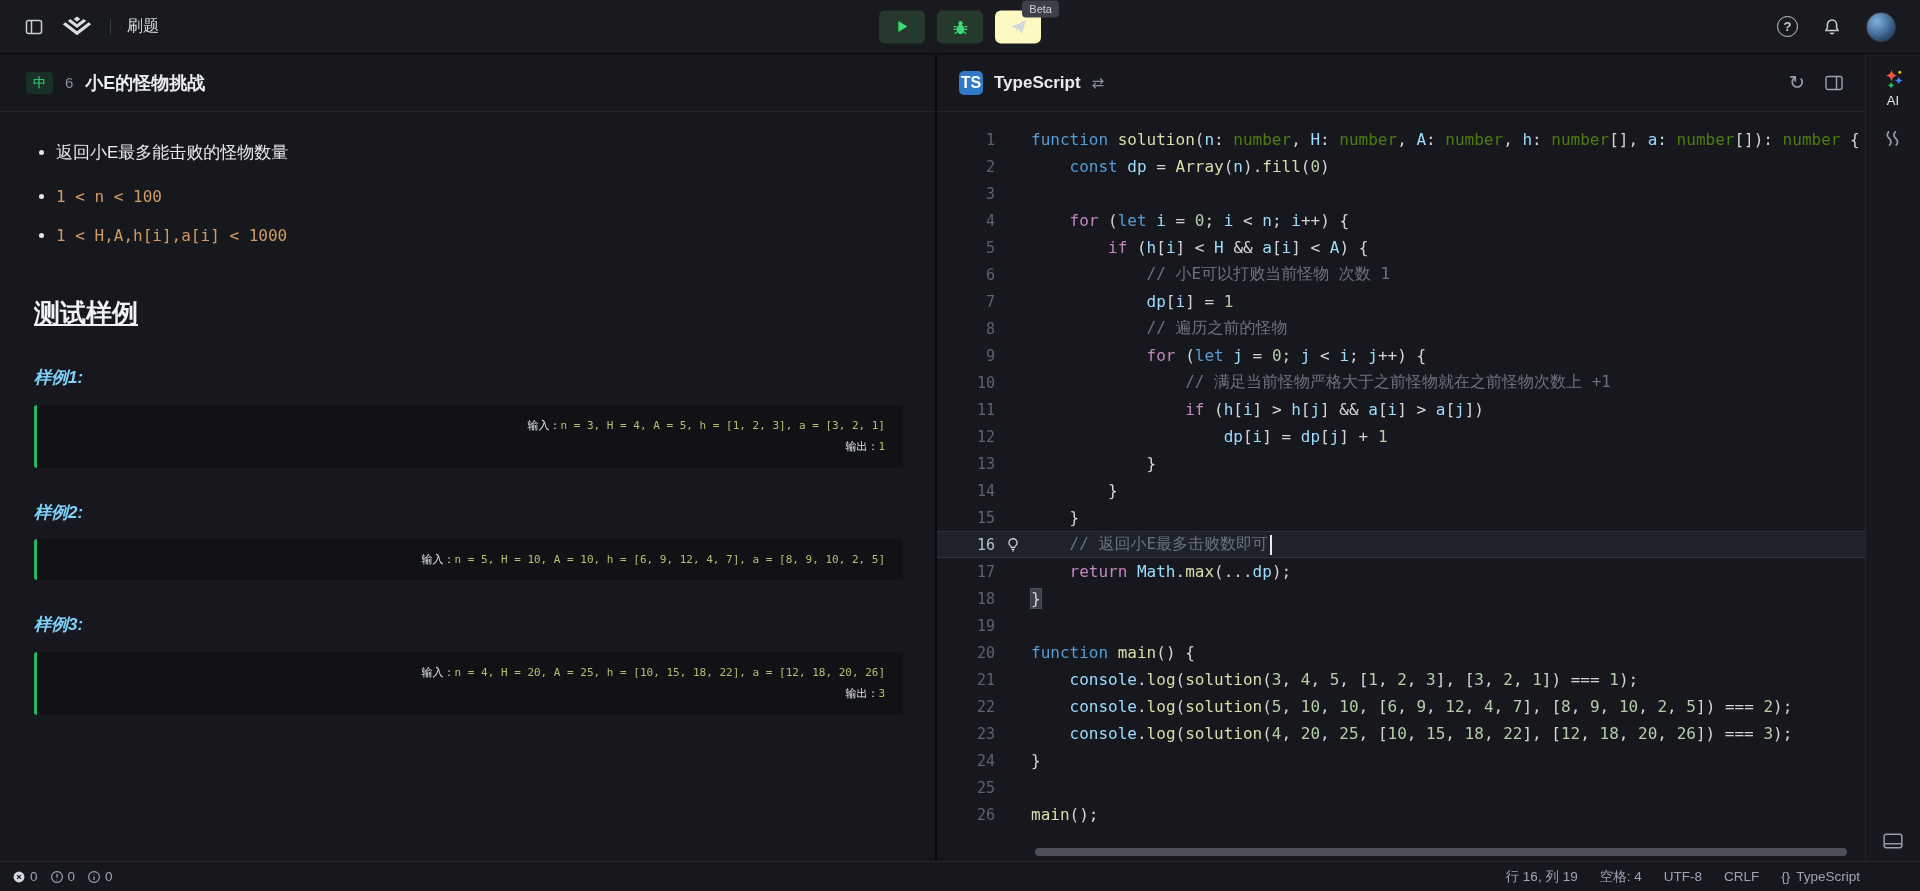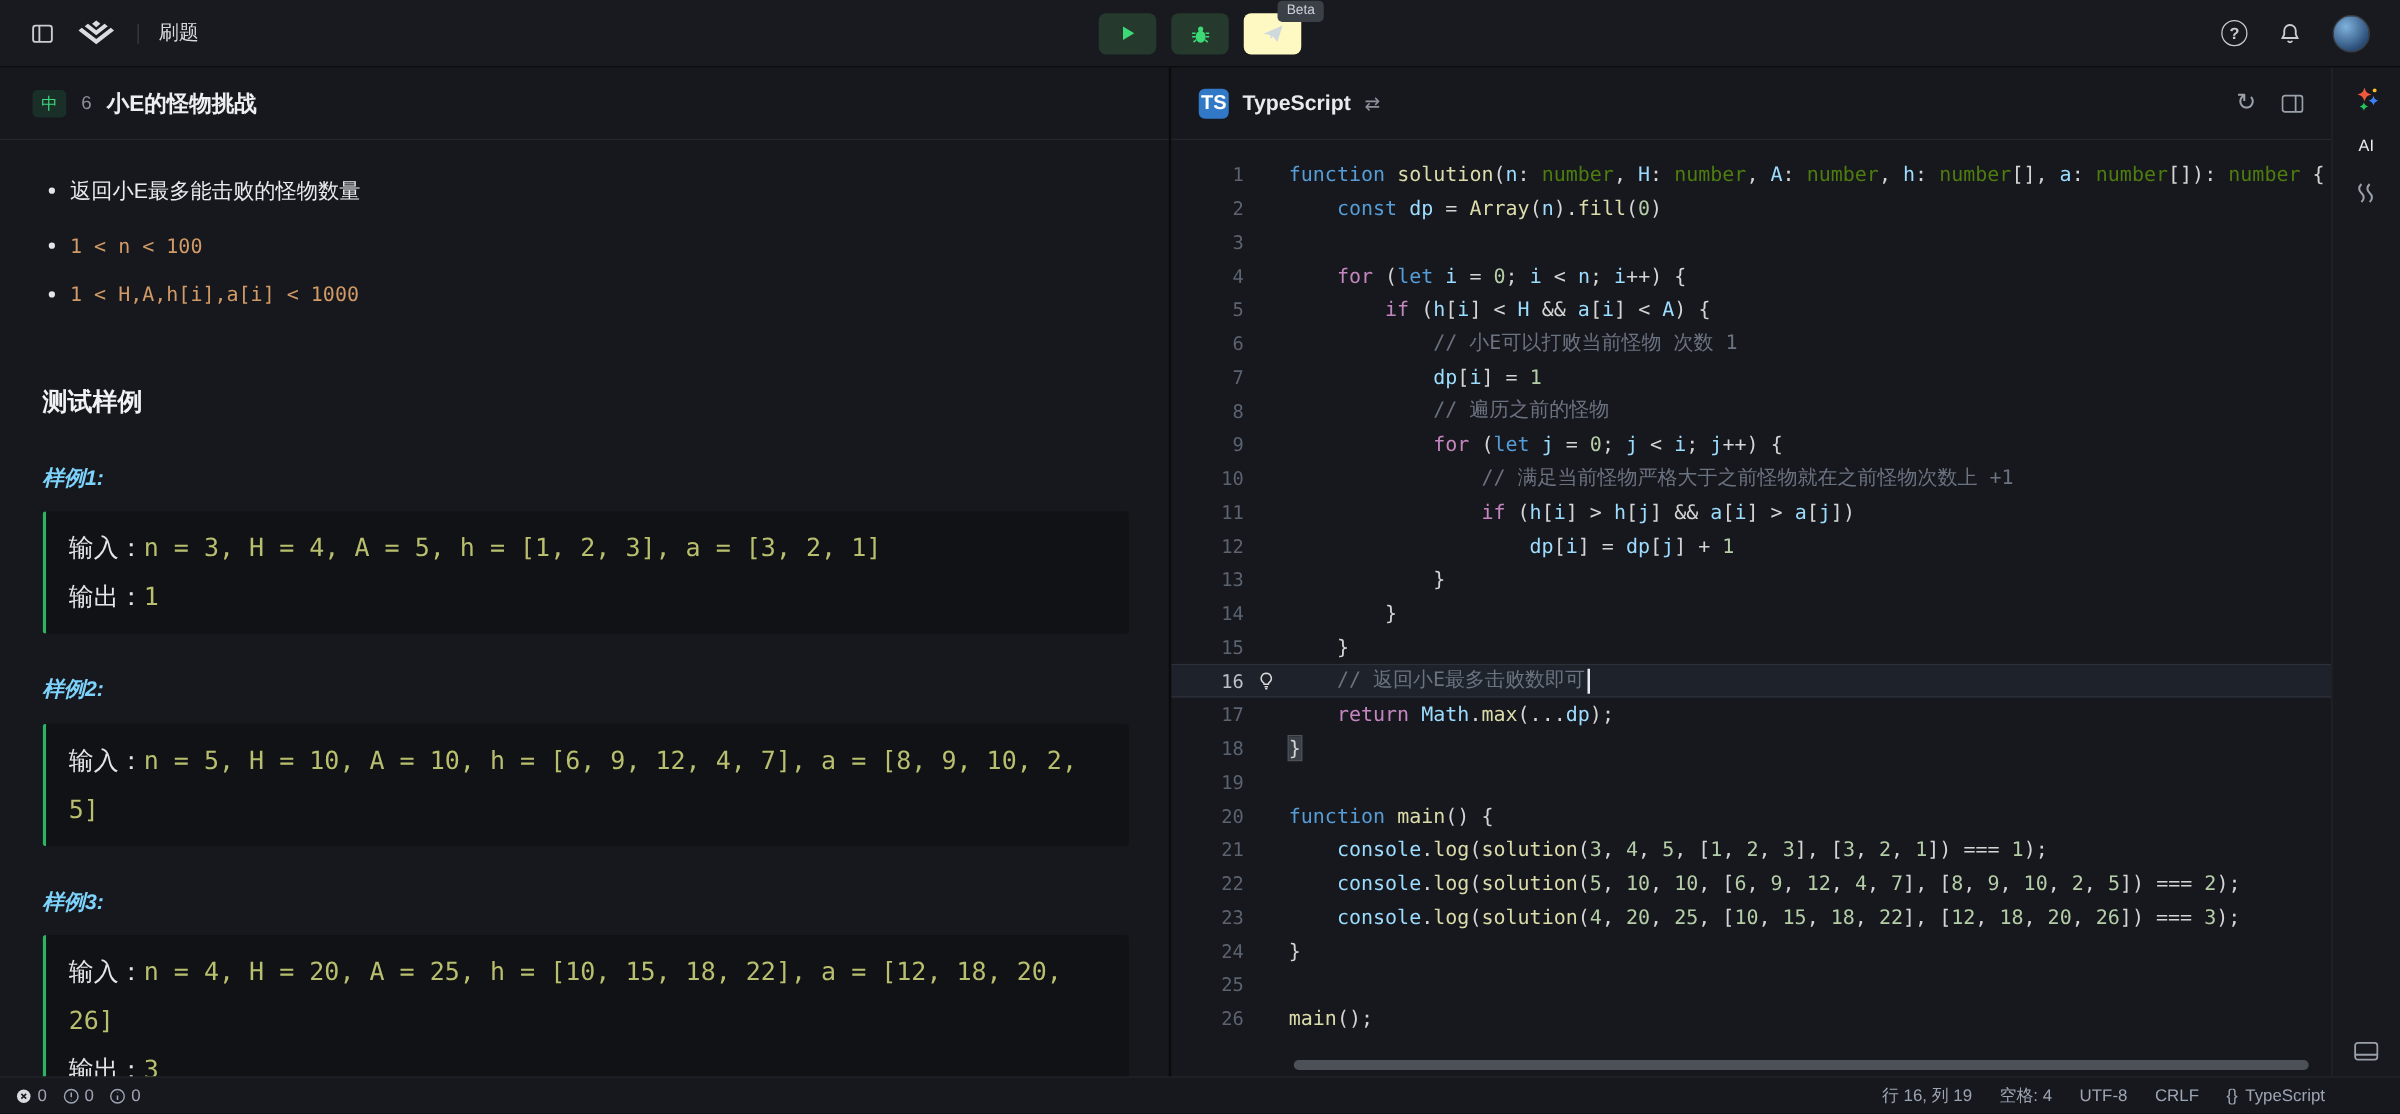--- a/index.html
+++ b/index.html
@@ -32,23 +32,23 @@
   .prob-num { color:#8b919c; font-size:15px; }
   .prob-title { font-size:18px; font-weight:bold; color:#eceef1; }
   .panel-body { flex:1; overflow:hidden; padding:22px 32px 0 34px; font-size:17px; line-height:1.55; }
   .md-list { padding-left:22px; }
   .md-list li { margin:6px 0; color:#e8eaed; }
   .md-list li::marker { color:#e3e5e8; }
   .constraints-title { margin-top:26px; color:#dfe2e6; }
   .code-list { margin-top:18px; }
   .code-list li { margin:12px 0; }
   .code-list code { font-family:"DejaVu Sans Mono","Liberation Mono",monospace; font-size:16px; color:#d19a66; }
-  .samples-heading { margin-top:58px; font-size:20px; font-weight:bold; color:#f0f2f4; }
+  .samples-heading { margin-top:44px; font-size:26px; font-weight:bold; color:#f0f2f4;text-decoration:underline; }
   .sample-label { margin-top:32px; font-size:17px; font-style:italic; font-weight:bold; color:#7dd3fc; }
-  .sample-box { margin-top:13px; background:#101215; border-left:3px solid #2bb563; border-radius:3px; padding:10px 18px; font-family:"DejaVu Sans Mono","Liberation Mono",monospace; font-size:20px; line-height:1.95; }
+  .sample-box { margin-top:13px; background:#101215; border-left:3px solid #2bb563; border-radius:3px; padding:10px 18px; font-family:"DejaVu Sans Mono","Liberation Mono",monospace; font-size:11px; line-height:1.95;text-align:right; }
   .s-label { color:#e4e6e9; }
   .s-code { color:#b9bf6e; }
 
   
   .editor-col { flex:1; min-width:0; display:flex; flex-direction:column; background:#16181d; }
   .editor-header { height:58px; flex:0 0 58px; display:flex; align-items:center; gap:11px; padding:0 22px; border-bottom:1px solid #24262c; }
   .ts-badge { width:24px; height:24px; border-radius:5px; background:#3178c6; color:#fff; font-size:16px; font-weight:bold; display:flex; align-items:center; justify-content:center; }
   .lang-name { font-size:17px; font-weight:600; color:#e8eaed; }
   .swap-glyph { font-size:15px; color:#8b919c; cursor:pointer; }
   .editor-header-right { margin-left:auto; display:flex; align-items:center; gap:20px; color:#9aa1ab; }
@@ -68,21 +68,21 @@
   .tk-var  { color:#9cdcfe; }
   .tk-num  { color:#b5cea8; }
   .tk-pun  { color:#d4d4d4; }
   .tk-com  { color:#6b7280; }
   .bracket-hl { background:#3a4048; box-shadow:0 0 0 1px #4a5158; }
   .cursor { display:inline-block; width:2px; height:20px; background:#e8eaed; vertical-align:middle; margin-left:2px; }
   .h-scroll { position:absolute; left:98px; right:18px; bottom:5px; height:8px; border-radius:4px; background:rgba(130,138,148,.5); cursor:pointer; }
 
   
   .tool-rail { width:55px; flex:0 0 55px; background:#17191e; border-left:1px solid #24262c; display:flex; flex-direction:column; align-items:center; padding:14px 0 12px; gap:20px; }
-  .ai-btn { display:flex; flex-direction:column; align-items:center; gap:18px; cursor:pointer; }
+  .ai-btn { display:flex; flex-direction:column; align-items:center; gap:2px; cursor:pointer; }
   .ai-label { font-size:13px; color:#e8eaed; }
   .rail-spacer { flex:1; }
 
   
   .statusbar { height:30px; flex:0 0 30px; display:flex; align-items:center; background:#16181d; border-top:1px solid #26282e; padding:0 60px 0 12px; font-size:13.5px; color:#9da5b4; }
   .status-left { display:flex; align-items:center; gap:12px; }
   .status-pair { display:flex; align-items:center; gap:4px; cursor:pointer; }
   .status-right { margin-left:auto; display:flex; align-items:center; gap:22px; }
   .status-item { cursor:pointer; white-space:nowrap; }
   .lang-item { display:flex; align-items:center; gap:6px; }

